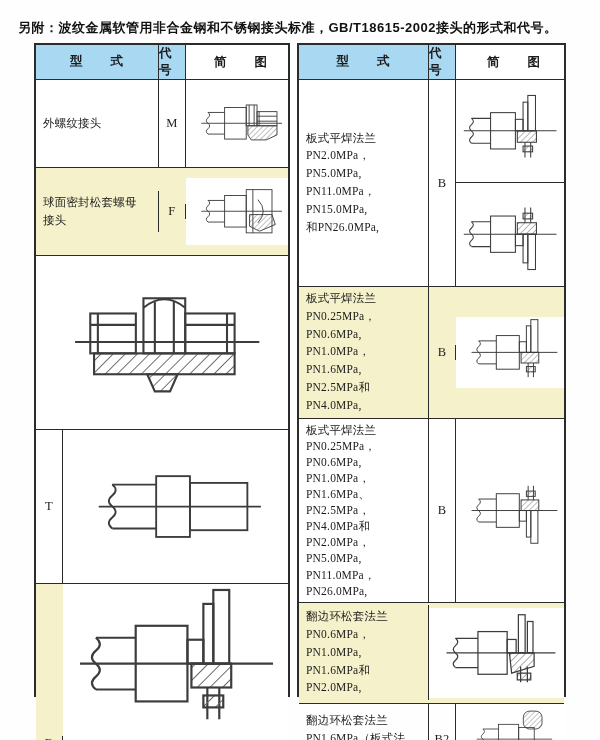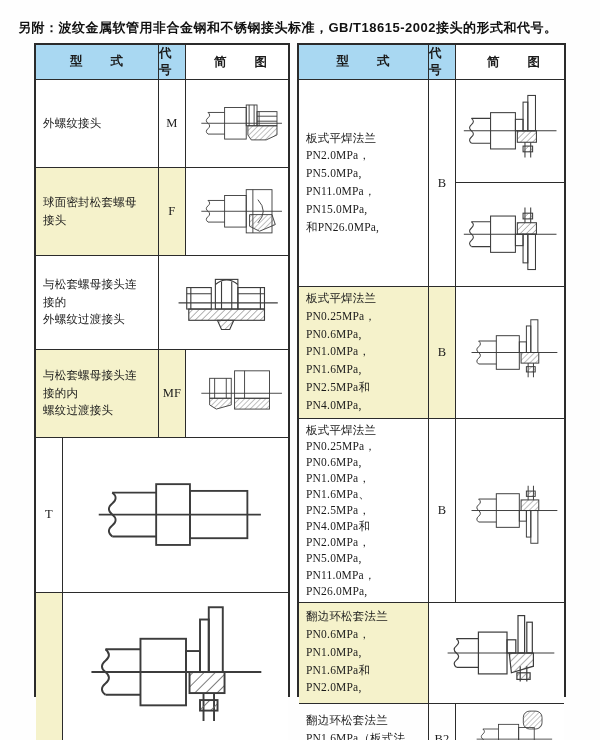--- a/index.html
+++ b/index.html
@@ -37,21 +37,21 @@
   .cell-diagram{flex:1 1 auto;display:flex;align-items:center;justify-content:center;background:#fff;padding-left:8px;}
   .cell-diagram.split{flex-direction:column;align-items:stretch;padding:0;}
   .sub-diagram{flex:1 1 50%;display:flex;align-items:center;justify-content:center;box-sizing:border-box;}
   .sub-diagram:first-child{border-bottom:1px solid var(--border);}
   .header-row{background:var(--header-bg);}
   .header-row .cell{
     display:flex;align-items:center;justify-content:center;
     font-weight:bold;font-size:12.5px;letter-spacing:1px;
   }
   .header-row{flex:0 0 27px;}
-  .hl{background:var(--highlight-bg);}
+  .hl{background:var(--highlight-bg);align-items:center;}
   svg.diag{width:92%;height:88%;stroke:#3c3c3c;stroke-width:1.1;fill:none;}
   .defs-holder{position:absolute;width:0;height:0;overflow:hidden;}
 </style>
 </head>
 <body>
 
 <div class="defs-holder">
 <svg width="0" height="0" aria-hidden="true">
   <defs>
     <pattern id="hatch" width="4.5" height="4.5" patternUnits="userSpaceOnUse" patternTransform="rotate(45)">
@@ -172,39 +172,27 @@
       <div class="cell cell-type">球面密封松套螺母接头</div>
       <div class="cell cell-code">F</div>
       <div class="cell cell-diagram" style="background:#fff">
         <svg class="diag" viewBox="0 0 104 80">
             <use href="#sym-f"></use>
           </svg>
       </div>
     </div>
 
     <div class="row" style="flex-basis:94px">
-      <div class="cell cell-type">与松套螺母接头连接的
-外螺纹过渡接头</div>
       <div class="cell cell-diagram">
         <svg class="diag" viewBox="0 0 104 80">
             <use href="#sym-mm"></use>
           </svg>
       </div>
     </div>
 
-    <div class="row hl" style="flex-basis:88px">
-      <div class="cell cell-type">与松套螺母接头连接的内
-螺纹过渡接头</div>
-      <div class="cell cell-code">MF</div>
-      <div class="cell cell-diagram" style="background:#fff">
-        <svg class="diag" viewBox="0 0 104 80">
-            <use href="#sym-mf"></use>
-          </svg>
-      </div>
-    </div>
 
     <div class="row" style="flex-basis:91px">
       <div class="cell cell-code">T</div>
       <div class="cell cell-diagram">
         <svg class="diag" viewBox="0 0 104 80">
             <use href="#sym-t"></use>
           </svg>
       </div>
     </div>
 

